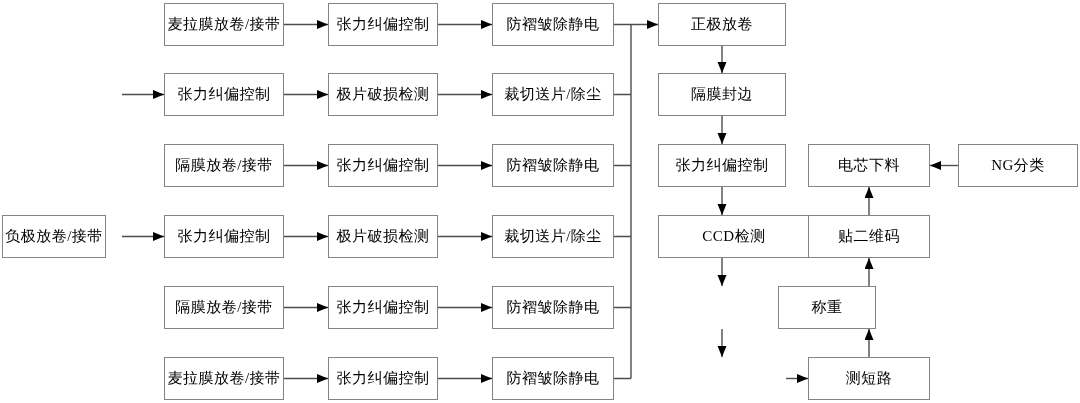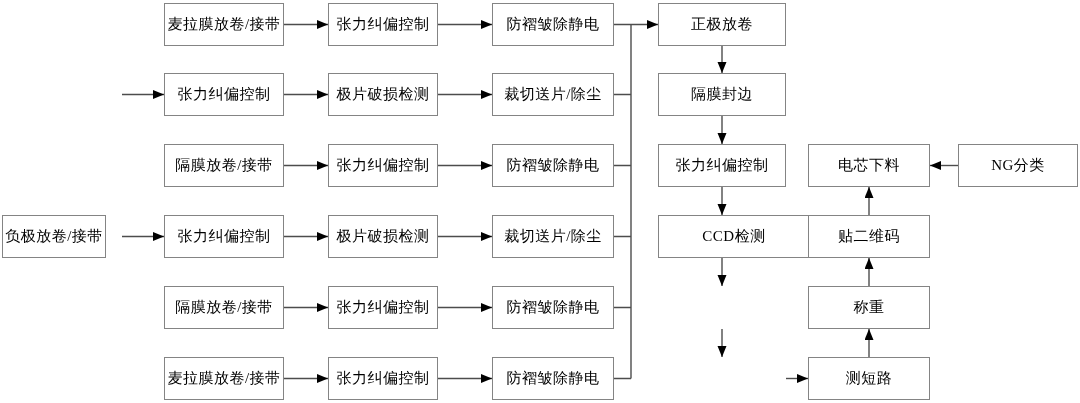--- a/index.html
+++ b/index.html
@@ -94,18 +94,18 @@
   <div class="node" style="left:328px;top:357px;width:110px">张力纠偏控制</div>
   <div class="node" style="left:492px;top:357px;width:122px">防褶皱除静电</div>
 
   <div class="node" style="left:658px;top:3px;width:128px">正极放卷</div>
   <div class="node" style="left:658px;top:73px;width:128px">隔膜封边</div>
   <div class="node" style="left:658px;top:144px;width:128px">张力纠偏控制</div>
   <div class="node" style="left:658px;top:215px;width:152px">CCD检测</div>
 
   <div class="node" style="left:808px;top:144px;width:122px">电芯下料</div>
   <div class="node" style="left:808px;top:215px;width:122px">贴二维码</div>
-  <div class="node" style="left:808px;top:286px;width:122px">称重</div>
+  <div class="node" style="left:778px;top:286px;width:98px">称重</div>
   <div class="node" style="left:808px;top:357px;width:122px">测短路</div>
 
   <div class="node" style="left:958px;top:144px;width:120px">NG分类</div>
 
 </div>
 
 </body></html>

